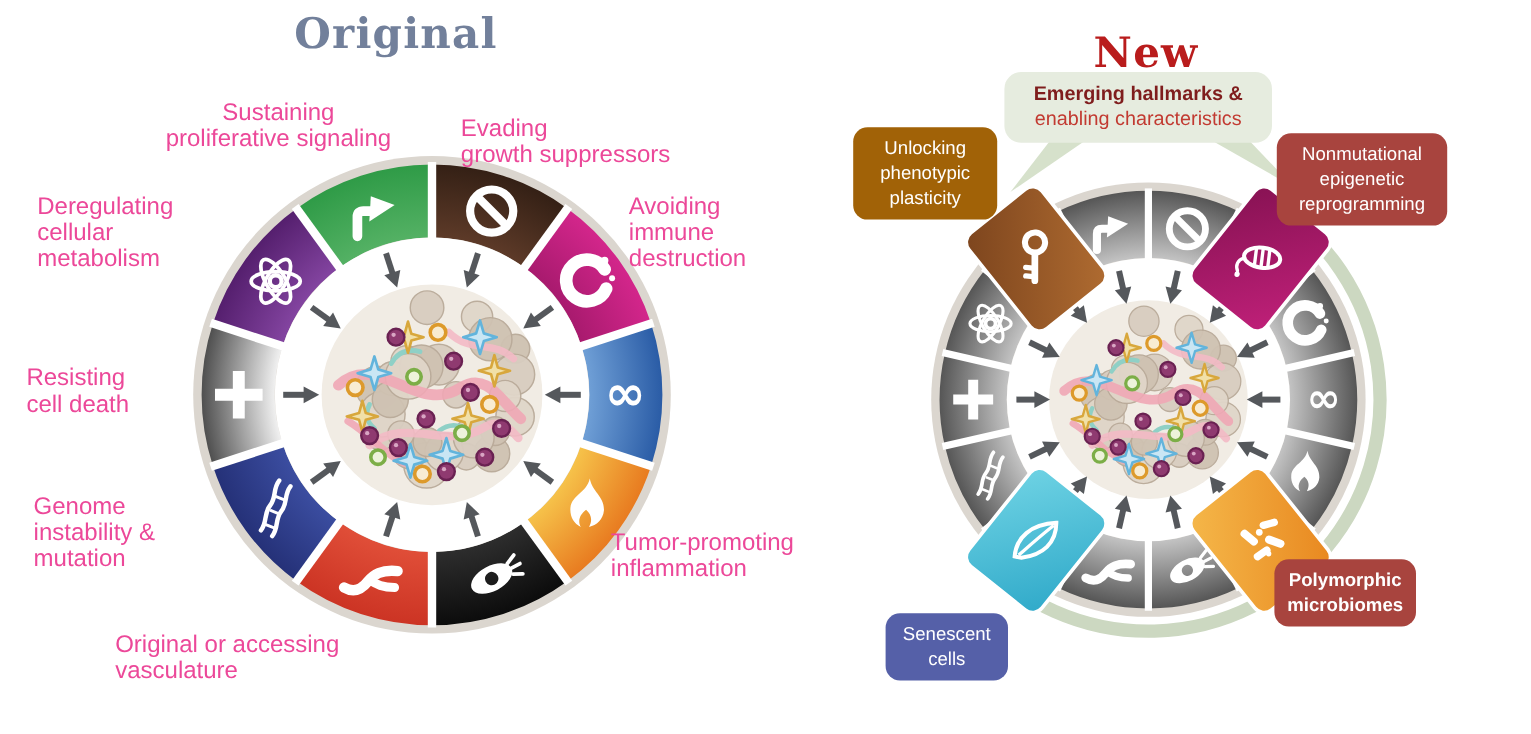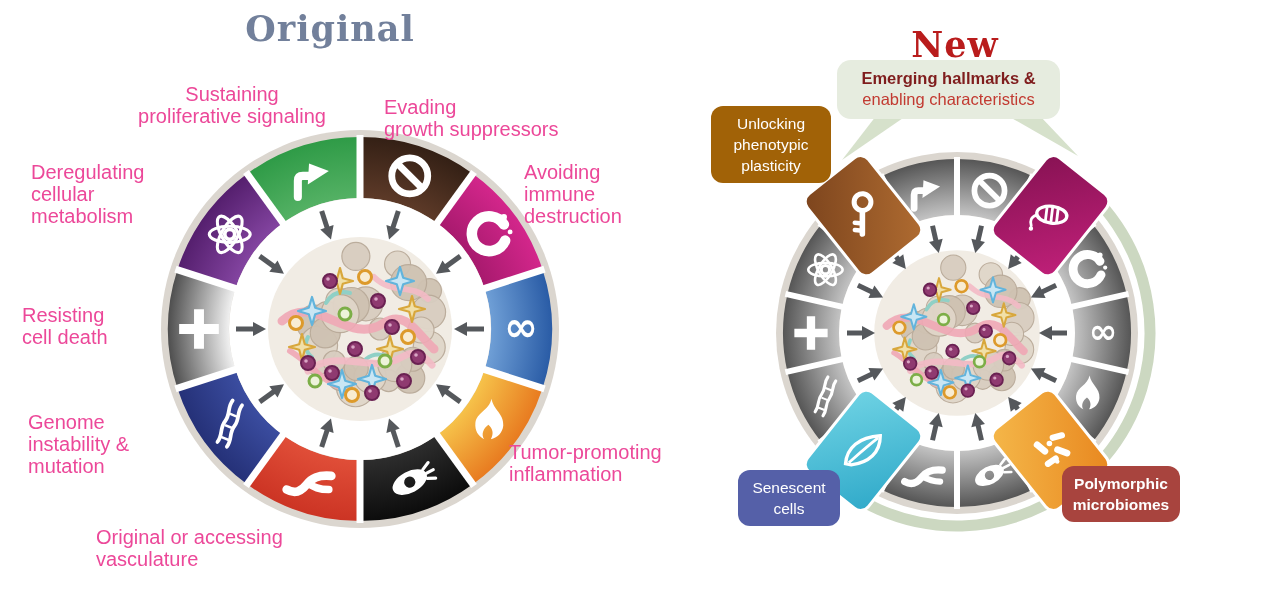--- a/index.html
+++ b/index.html
@@ -560,17 +560,20 @@
 metabolism</div>
 
   <div class="ebox" style="background: rgb(230, 236, 223);">
     <div style="color: #7f1d1d; font-weight: bold;">Emerging hallmarks &amp;</div>
     <div style="color: rgb(194, 58, 49);">enabling characteristics</div>
   </div>
 
   <div class="cbox b-unlocking" style="background: #a16207;">Unlocking
 phenotypic
 plasticity</div>
-  <div class="cbox b-senescent" style="background: rgb(85, 96, 168);">Senescent
+  <div class="cbox b-nonmutational" style="background: rgb(168, 68, 62);">Nonmutational
+epigenetic
+reprogramming</div>
+  <div class="cbox b-senescent" style="background: rgb(85, 96, 168); margin-top: 41px;">Senescent
 cells</div>
   <div class="cbox b-polymorphic" style="background: rgb(168, 68, 62);">Polymorphic
 microbiomes</div>
 </div>
 
 </body></html>

